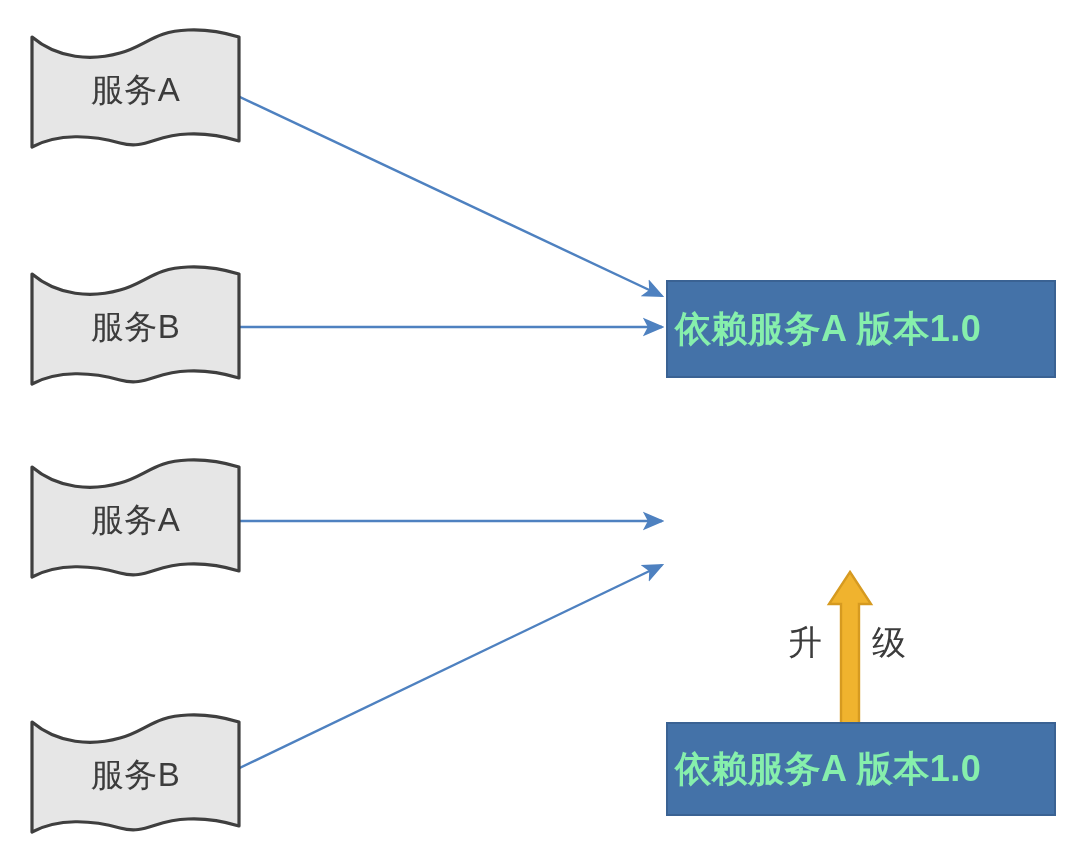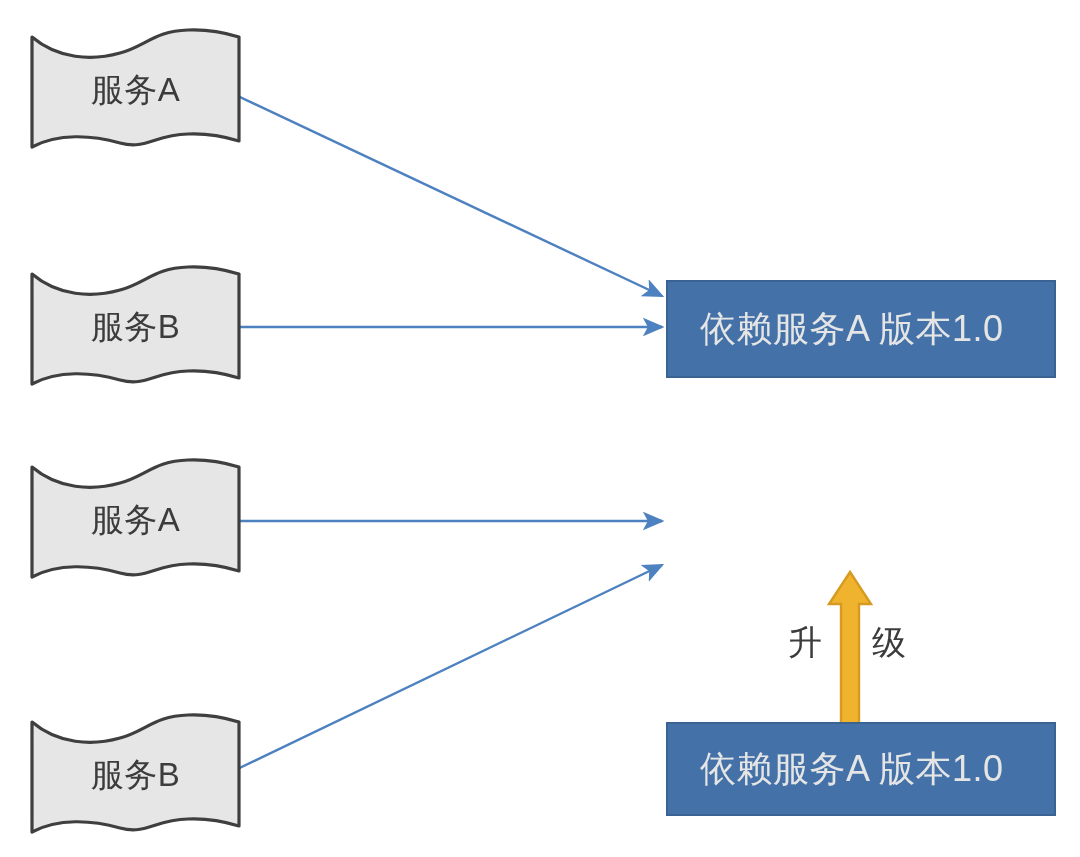--- a/index.html
+++ b/index.html
@@ -57,26 +57,27 @@
   }
 
   
   .depbox {
     position: absolute;
     box-sizing: border-box;
     background: #4472A8;
     border: 2px solid #3A6293;
     display: flex;
     align-items: center;
-    padding-left: 32px;
-    color: #e5e5e5;
+    padding-left: 7px;
+    color: #86efac;
     font-size: 36px;
     letter-spacing: 0.5px;
     white-space: nowrap;
     z-index: 3;
+    font-weight: bold;
   }
 
   
   .upg-char {
     position: absolute;
     font-size: 34px;
     color: #3c3c3c;
     z-index: 4;
     white-space: nowrap;
   }

